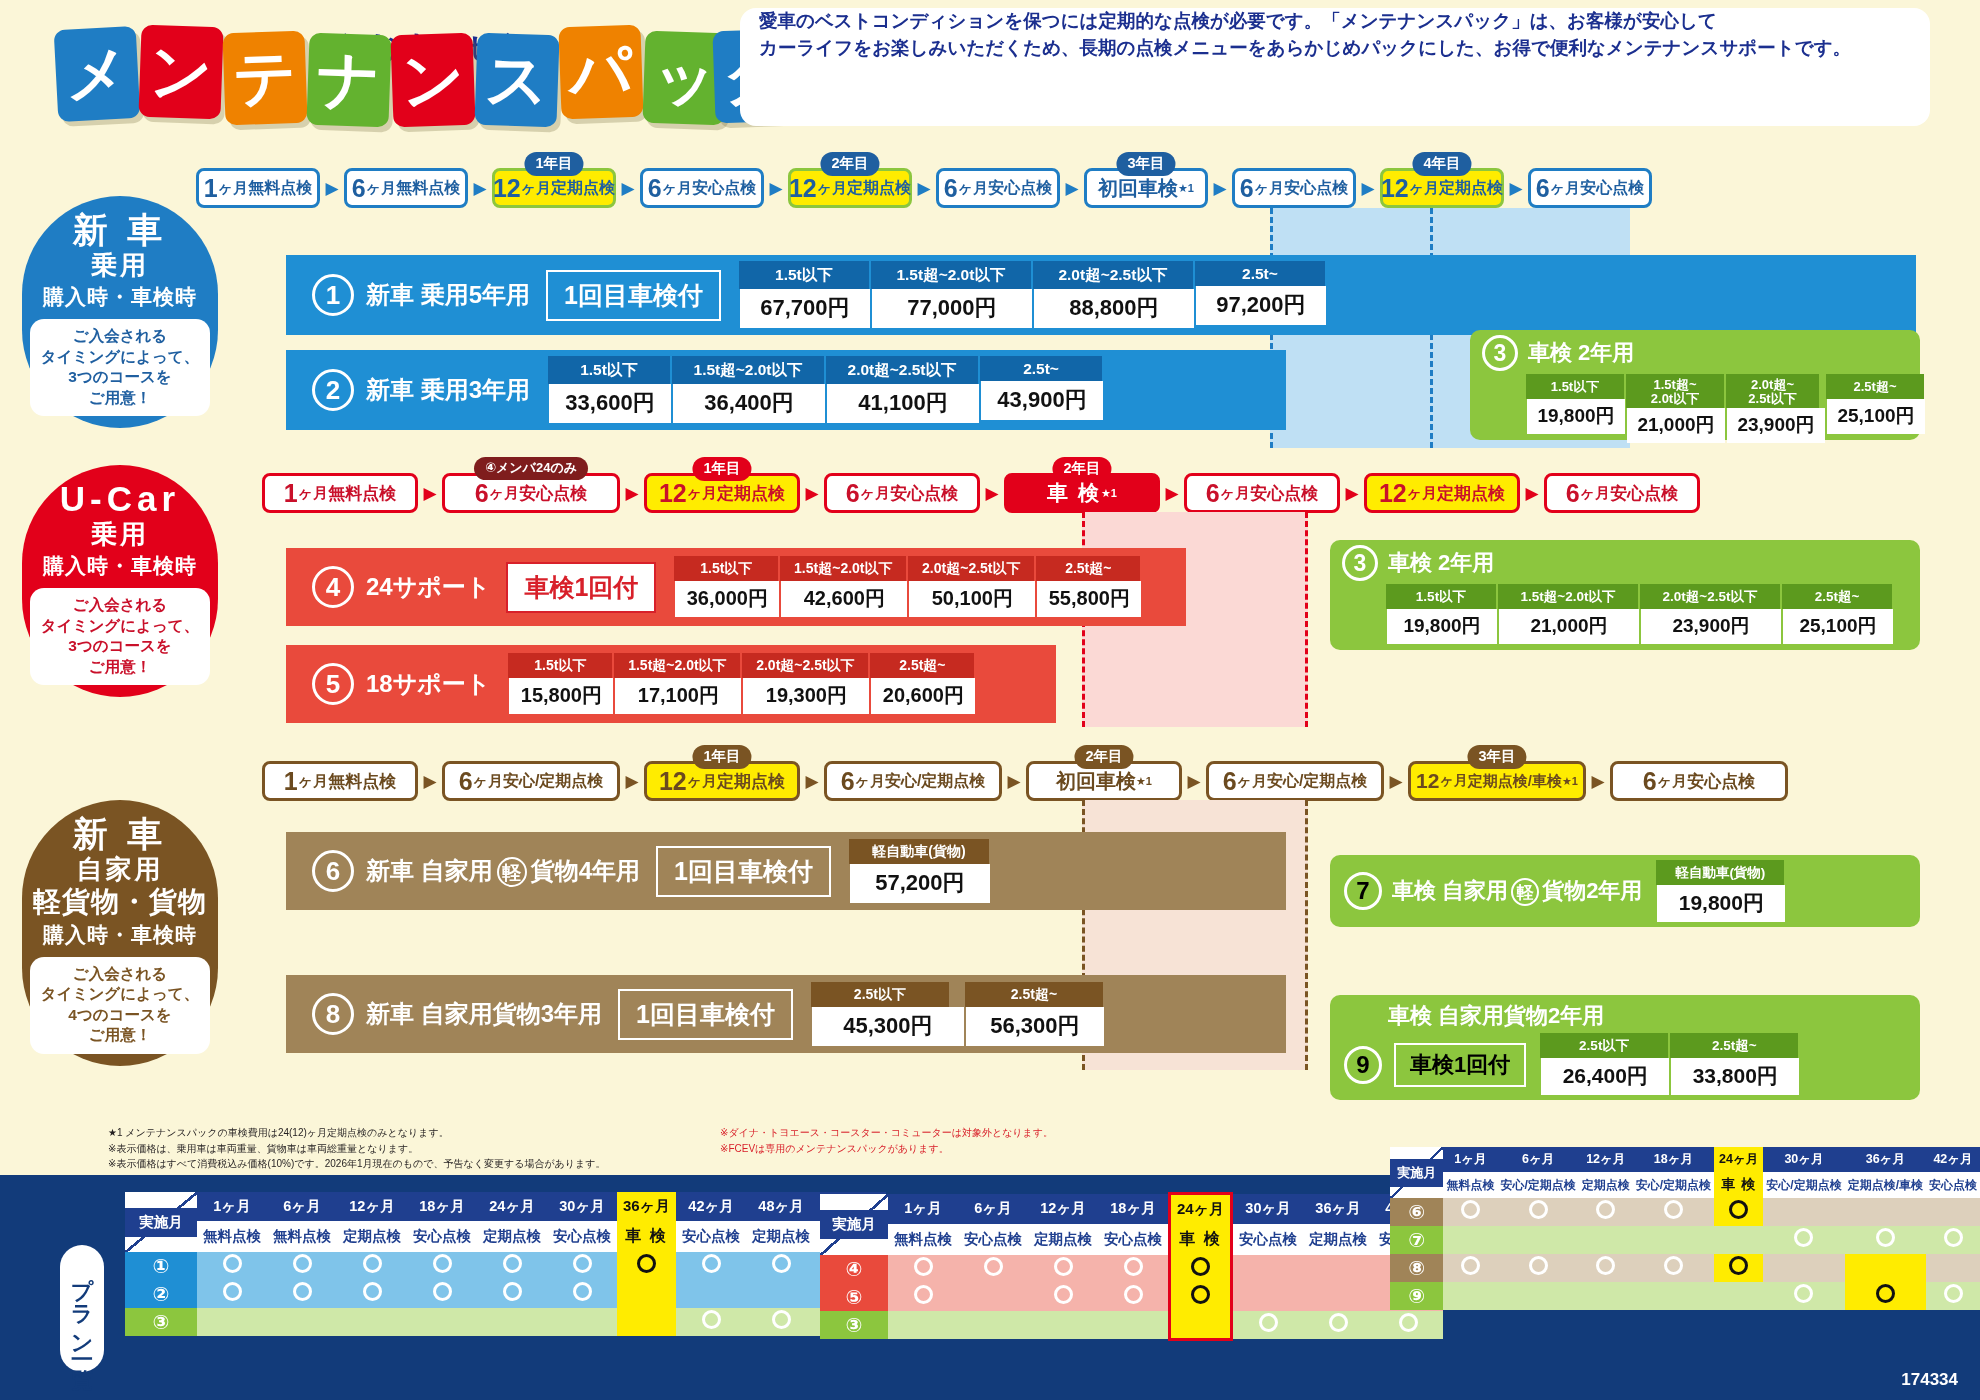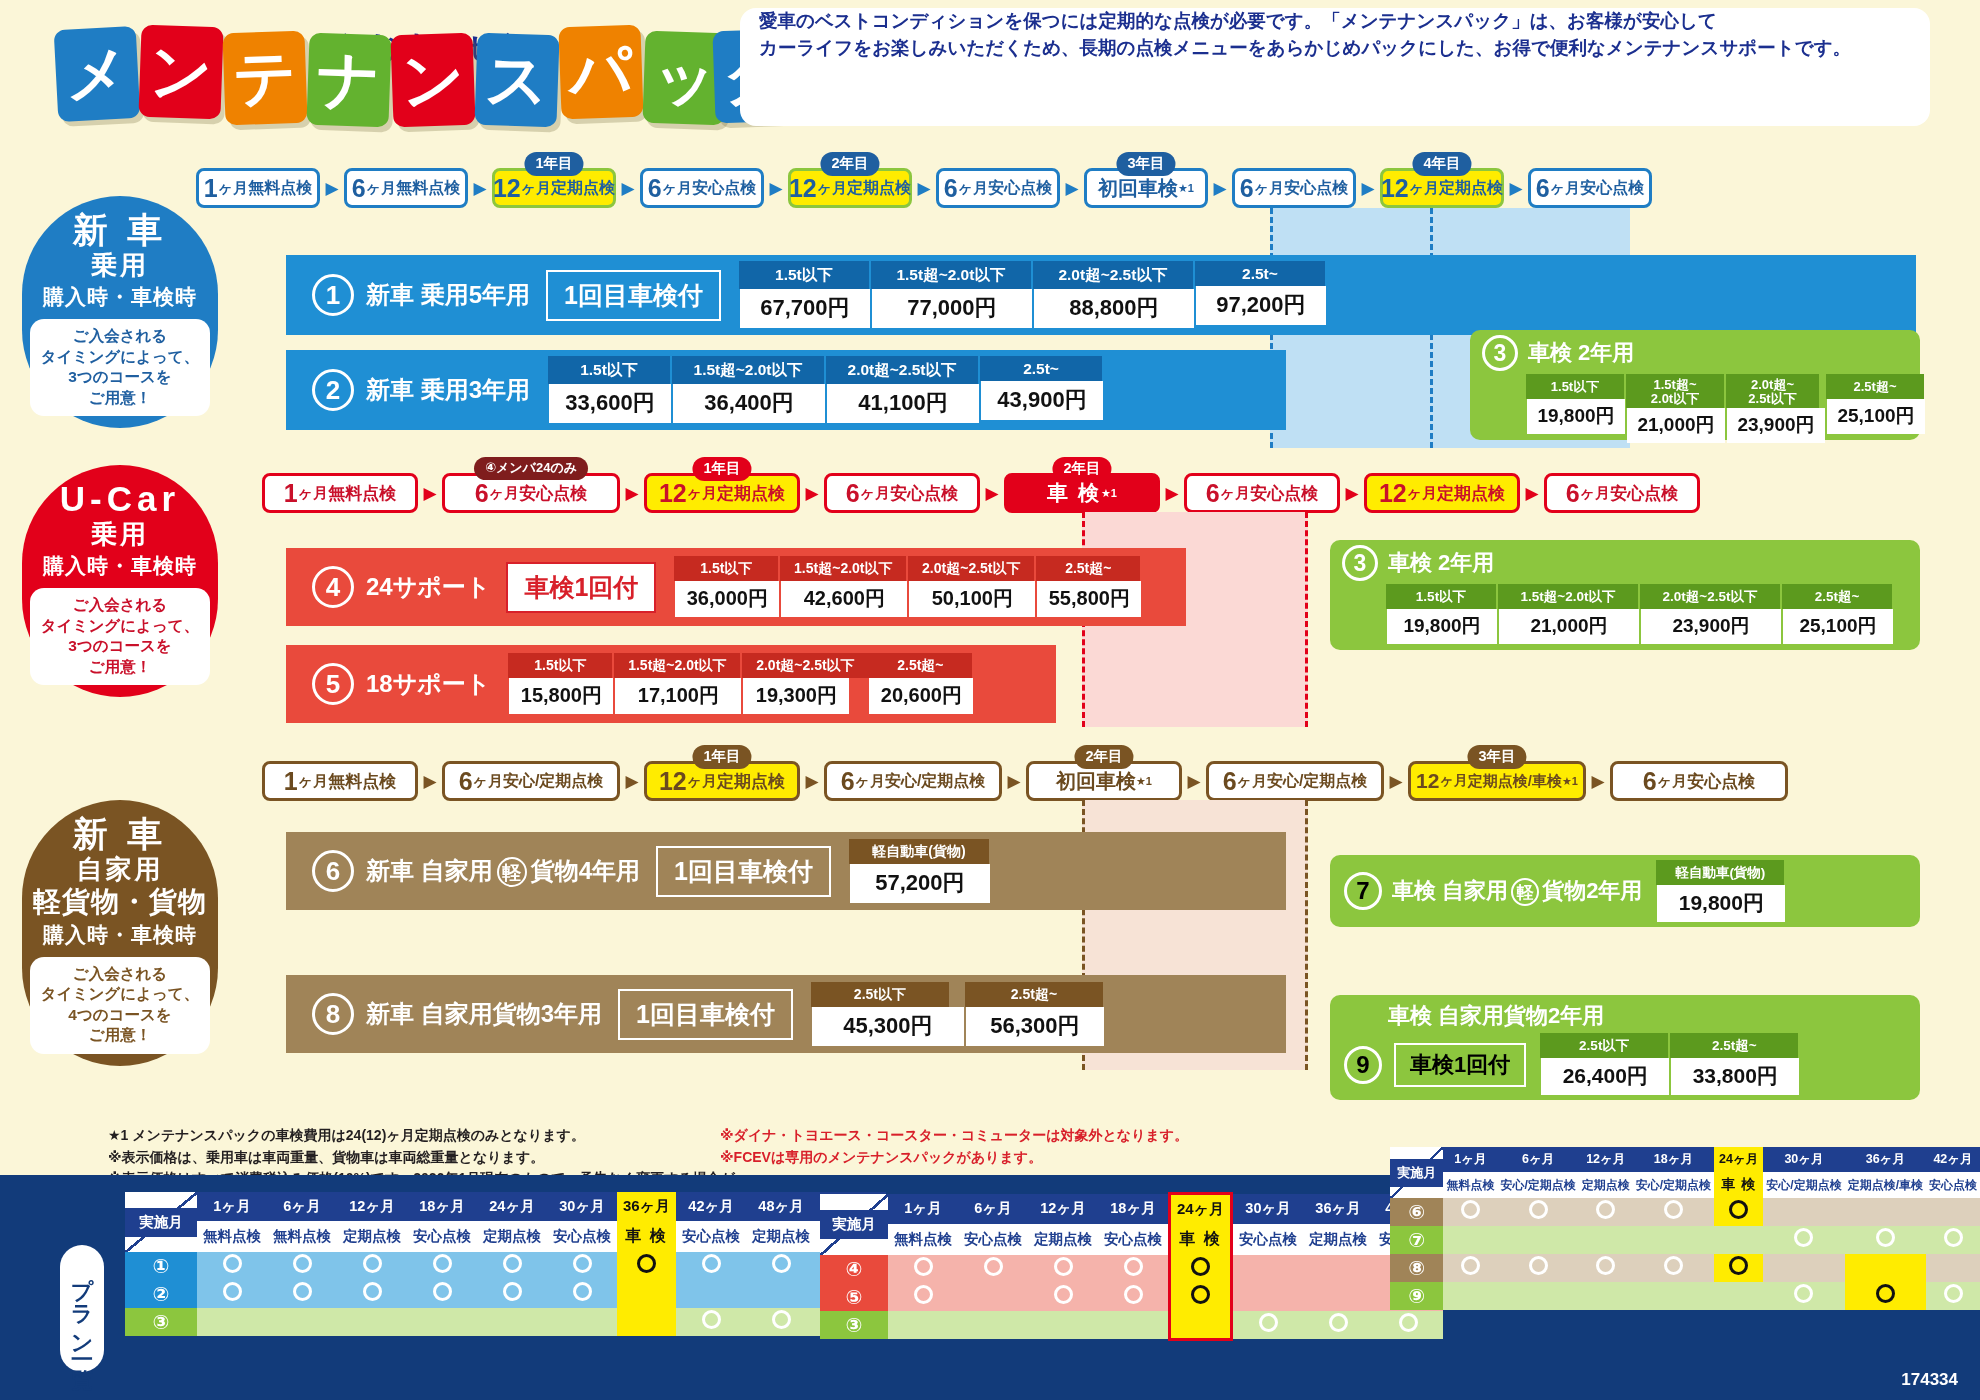--- a/index.html
+++ b/index.html
@@ -82,21 +82,21 @@
   .ptable .td {
     background:#fff; color:#111; font-size:22px; font-weight:bold;
     text-align:center; padding:4px 9px 5px; margin:0 1px 1px 1px; white-space:nowrap;
   }
 
   
   .greenpanel { position:absolute; background:#8cc63e; border-radius:10px; display:flex; align-items:center; }
   .greenpanel .gtitle { color:#fff; font-size:22px; font-weight:bold; margin-left:10px; white-space:nowrap; }
 
   
-  .fn { position:absolute; font-size:14px; font-weight:bold; line-height:1.55; color:#231f20; }
+  .fn { position:absolute; font-size:10px; font-weight:normal; line-height:1.55; color:#231f20; }
   .fn.red { color:#d8202a; }
 
   
   .ptitle {
     position:absolute; background:#fff; border-radius:99px;
     writing-mode:vertical-rl; text-orientation:upright;
     color:#123b7a; font-weight:bold; font-size:22px; letter-spacing:4px;
     padding:16px 7px; text-align:center;
   }
   table.grid { position:absolute; border-collapse:collapse; }
@@ -392,21 +392,21 @@
     <div class="col">
         <div class="th" style="background:#c62a20;width:104px;font-size:14px;">1.5t以下</div>
         <div class="td" style="width:104px;font-size:20px;">15,800円</div>
       </div>
     <div class="col">
         <div class="th" style="background:#c62a20;width:126px;font-size:14px;">1.5t超~2.0t以下</div>
         <div class="td" style="width:126px;font-size:20px;">17,100円</div>
       </div>
     <div class="col">
         <div class="th" style="background:#c62a20;width:126px;font-size:14px;">2.0t超~2.5t以下</div>
-        <div class="td" style="width:106px;font-size:20px;">19,300円</div>
+        <div class="td" style="width:126px;font-size:20px;">19,300円</div>
       </div>
     <div class="col">
         <div class="th" style="background:#c62a20;width:104px;font-size:14px;">2.5t超~</div>
         <div class="td" style="width:104px;font-size:20px;">20,600円</div>
       </div>
   </div>
 </div>
 
 <div class="greenpanel" style="left:1330px;top:540px;width:590px;height:110px;flex-direction:column;align-items:flex-start;">
   <div style="display:flex;align-items:center;margin:5px 0 3px 0;">

